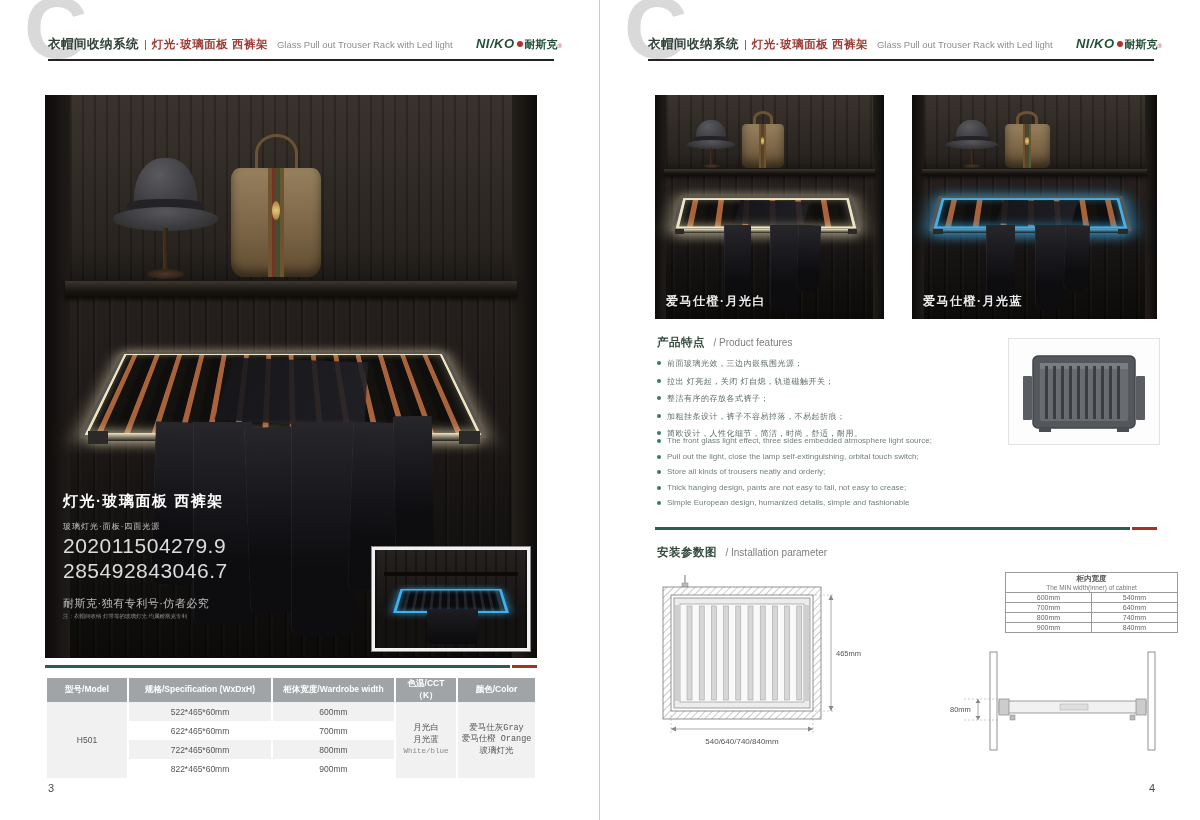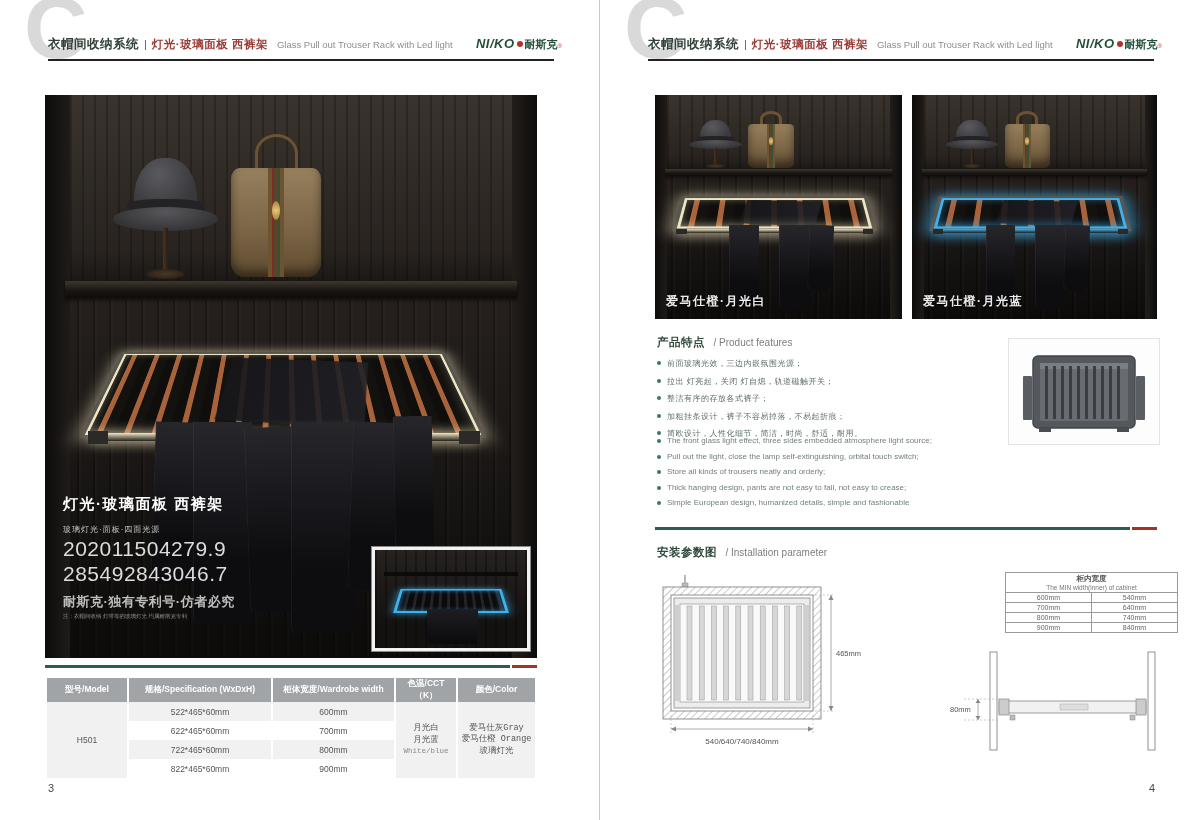--- a/index.html
+++ b/index.html
@@ -66,21 +66,21 @@
   .t4 { left:50%; top:58%; width:13%; height:38%; }
   .t5 { left:62%; top:58%; width:10%; height:30%; transform:rotate(2deg); }
   .t6 { left:71%; top:57%; width:8%;  height:25%; transform:rotate(-1deg); }
   .photo-label { position:absolute; left:11px; bottom:9px; font-size:12px; font-weight:bold; color:#ededed; letter-spacing:1.5px; text-shadow:0 1px 2px #000; }
 
   
   .ov { position:absolute; left:18px; bottom:38px; color:#fff; }
   .ov-title { font-size:15px; font-weight:bold; letter-spacing:1.5px; }
   .ov-sub { font-size:8px; color:#c9c9c9; margin-top:10px; letter-spacing:1px; }
   .ov-pat { font-size:21px; color:#dcdcdc; letter-spacing:.5px; line-height:1.1; margin-top:2px; }
-  .ov-note { font-size:13px; color:#bdbdbd; margin-top:8px; letter-spacing:.5px;font-weight:bold; }
+  .ov-note { font-size:11px; color:#bdbdbd; margin-top:14px; letter-spacing:.5px; }
   .ov-fine { font-size:5.5px; color:#8f8f8f; margin-top:2px; }
   
   .inset { position:absolute; right:7px; bottom:7px; width:158px; height:104px; border:3px solid #f2f2f2; outline:1px solid #8a8a8a; background:#121212; overflow:hidden; }
   .inset .mini-bg { position:absolute; inset:0; background:repeating-linear-gradient(90deg, rgba(0,0,0,.3) 0 2px, transparent 2px 10px), linear-gradient(180deg,#262220,#141211 70%); }
   .inset .mini-shelf { position:absolute; left:6%; right:6%; top:22%; height:5%; background:#0d0b0a; }
   .inset .mini-rack { position:absolute; left:12%; top:20%; width:76%; height:44%; transform:perspective(220px) rotateX(50deg); transform-origin:50% 100%;
     border:3px solid #3fb2ee; box-shadow:0 0 10px rgba(60,175,235,.85), inset 0 0 8px rgba(60,175,235,.7);
     background:repeating-linear-gradient(90deg,#0b0b0d 0 6px,#232328 6px 9px); }
   .inset .mini-tr { position:absolute; left:34%; top:60%; width:34%; height:36%; background:linear-gradient(180deg,#1e1e22,#0a0a0c); border-radius:0 0 6px 6px; }
 
@@ -248,21 +248,21 @@
         <span class="hdr-brand">
           <span class="brand-en">NI/KO</span>
           <span class="brand-dot"></span>
           <span class="brand-cn">耐斯克</span>
           <span class="brand-reg">®</span>
         </span>
       </div>
       <div class="hdr-rule"></div>
     </div>
 
-    <div class="scene" style="left:55px; top:95px; width:247px; height:224px; --glow:rgba(240,228,190,.55); --glowline:#efe5c2; --rail:#a8633a;">
+    <div class="scene" style="left:55px; top:95px; width:229px; height:224px; --glow:rgba(240,228,190,.55); --glowline:#efe5c2; --rail:#a8633a;">
       <div class="backwall"></div>
         <div class="sidepanel l"></div>
         <div class="sidepanel r"></div>
       <div class="hat">
           <div class="hat-top"></div>
           <div class="hat-band"></div>
           <div class="hat-brim"></div>
           <div class="hat-stand"></div>
           <div class="hat-base"></div>
         </div>

